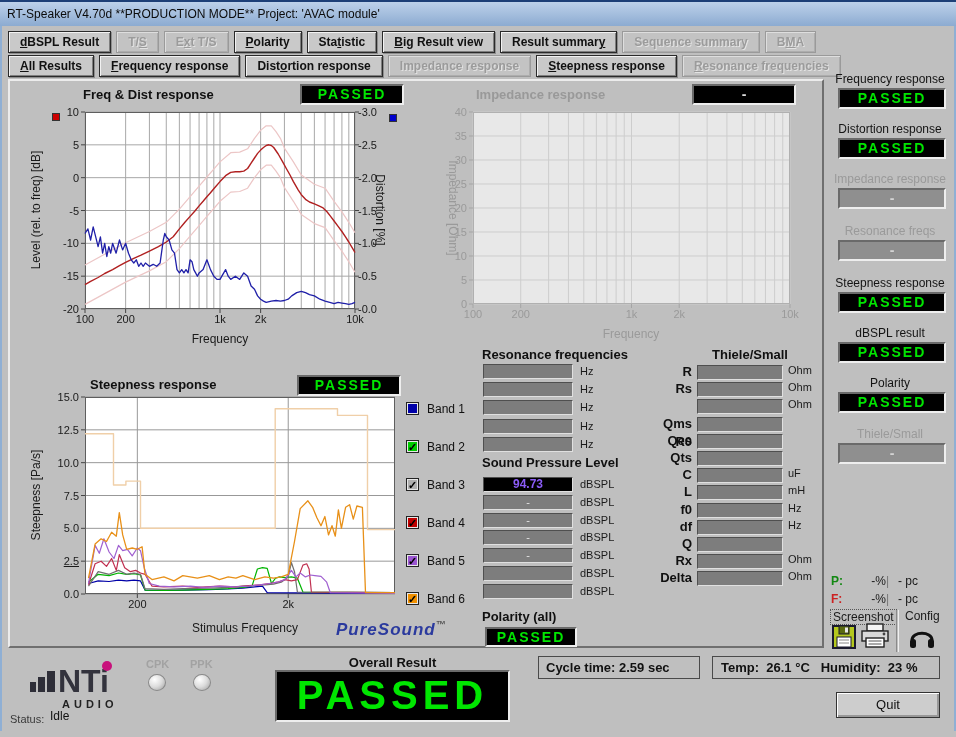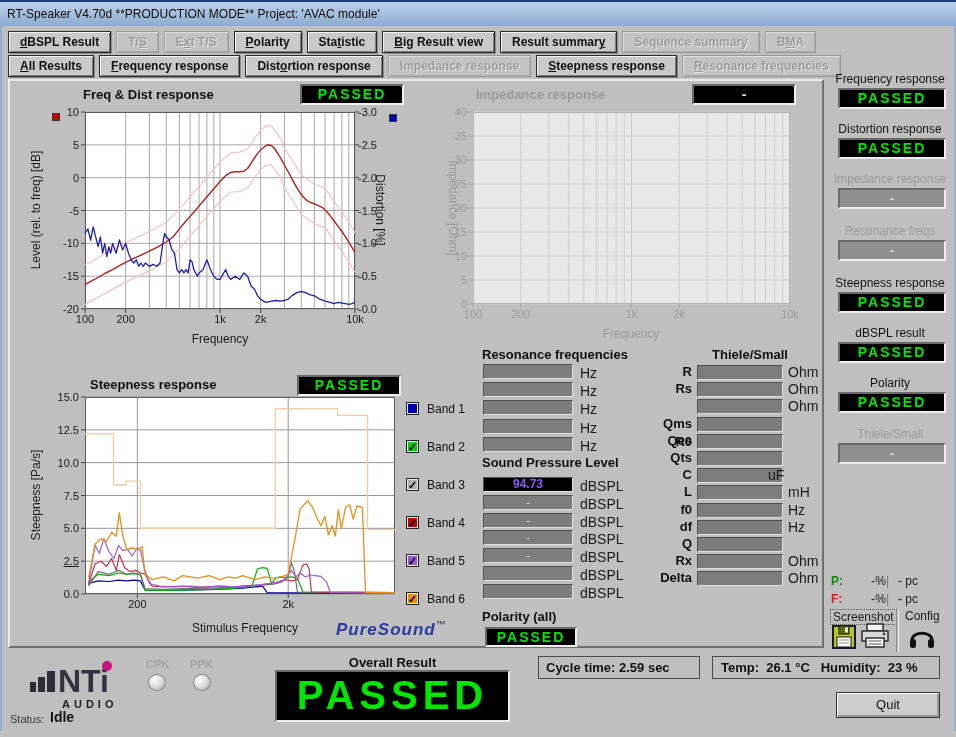--- a/index.html
+++ b/index.html
@@ -89,21 +89,21 @@
   .puresound sup { font-size:10px; color:#555; font-style:normal; }
 
   
   .panel-heading { position:absolute; font-size:13px; font-weight:bold; color:#101010; white-space:nowrap; }
   .field {
     position:absolute; height:15px; background:#7d7d7d;
     border:1px solid; border-color:#4f4f4f #e0e0e0 #e0e0e0 #4f4f4f;
     font-size:11px; text-align:center; color:#e6e6e6; line-height:13px;
   }
   .field.measured { background:#000; color:#8b5cf6; font-size:12px; font-weight:bold; }
-  .unit-label { position:absolute; font-size:14px; color:#1a1a1a; }
+  .unit-label { position:absolute; font-size:11px; color:#1a1a1a; }
   .th-label { position:absolute; font-size:13px; font-weight:bold; color:#101010; text-align:right; width:94px; }
 
   
   .sb-label { position:absolute; left:828px; width:124px; text-align:center; font-size:12px; color:#141414; white-space:nowrap; }
   .sb-label.off { color:#9a9a9a; }
   .sb-badge { left:838px; width:108px; }
 
   
   .pf-text { position:absolute; font-size:12px; color:#1a1a1a; }
   .pf-green { color:#128812; font-weight:bold; }
@@ -128,21 +128,21 @@
     text-align:center; line-height:46px;
   }
   .info-box { position:absolute; top:656px; height:23px; border:1px solid #4a4a4a; font-size:13px; font-weight:bold; color:#111; line-height:21px; }
   .quit-btn {
     position:absolute; left:836px; top:692px; width:104px; height:26px;
     background:#cdcdcd; border:1px solid #333;
     box-shadow:inset 1px 1px 0 #fff, inset -2px -2px 0 #989898;
     font-size:13px; color:#111; text-align:center; line-height:24px; cursor:pointer;
   }
   .statusbar-label { position:absolute; left:10px; top:713px; font-size:11px; color:#3a3a3a; }
-  .statusbar-value { position:absolute; left:50px; top:709px; font-size:14px; font-weight:bold; color:#111; }
+  .statusbar-value { position:absolute; left:50px; top:709px; font-size:12px; font-weight:normal; color:#111; }
 </style>
 </head>
 <body>
 
 <div id="app">
   <div class="titlebar">
     <span>RT-Speaker V4.70d **PRODUCTION MODE**   Project: 'AVAC module'</span>
   </div>
   <div class="win-edge win-left"></div>
   <div class="win-edge win-right"></div>
@@ -403,21 +403,21 @@
         <div class="field" style="left: 687px; top: 318.4px; width: 86px;"></div>
         <div class="unit-label" style="left: 778px; top: 317.4px;">Ohm</div>
         <div class="th-label" style="left: 588px; top: 334.6px;">Qms</div>
         <div class="field" style="left: 687px; top: 335.6px; width: 86px;"></div>
         <div class="th-label" style="left: 588px; top: 351.8px;">Qes</div>
         <div class="field" style="left: 687px; top: 352.8px; width: 86px;"></div>
         <div class="th-label" style="left: 588px; top: 369px;">Qts</div>
         <div class="field" style="left: 687px; top: 370px; width: 86px;"></div>
         <div class="th-label" style="left: 588px; top: 386.2px;">C</div>
         <div class="field" style="left: 687px; top: 387.2px; width: 86px;"></div>
-        <div class="unit-label" style="left: 758px; top: 386.2px;">uF</div>
+        <div class="unit-label" style="left: 778px; top: 386.2px;">uF</div>
         <div class="th-label" style="left: 588px; top: 403.4px;">L</div>
         <div class="field" style="left: 687px; top: 404.4px; width: 86px;"></div>
         <div class="unit-label" style="left: 778px; top: 403.4px;">mH</div>
         <div class="th-label" style="left: 588px; top: 420.6px;">f0</div>
         <div class="field" style="left: 687px; top: 421.6px; width: 86px;"></div>
         <div class="unit-label" style="left: 778px; top: 420.6px;">Hz</div>
         <div class="th-label" style="left: 588px; top: 437.8px;">df</div>
         <div class="field" style="left: 687px; top: 438.8px; width: 86px;"></div>
         <div class="unit-label" style="left: 778px; top: 437.8px;">Hz</div>
         <div class="th-label" style="left: 588px; top: 455px;">Q</div>

